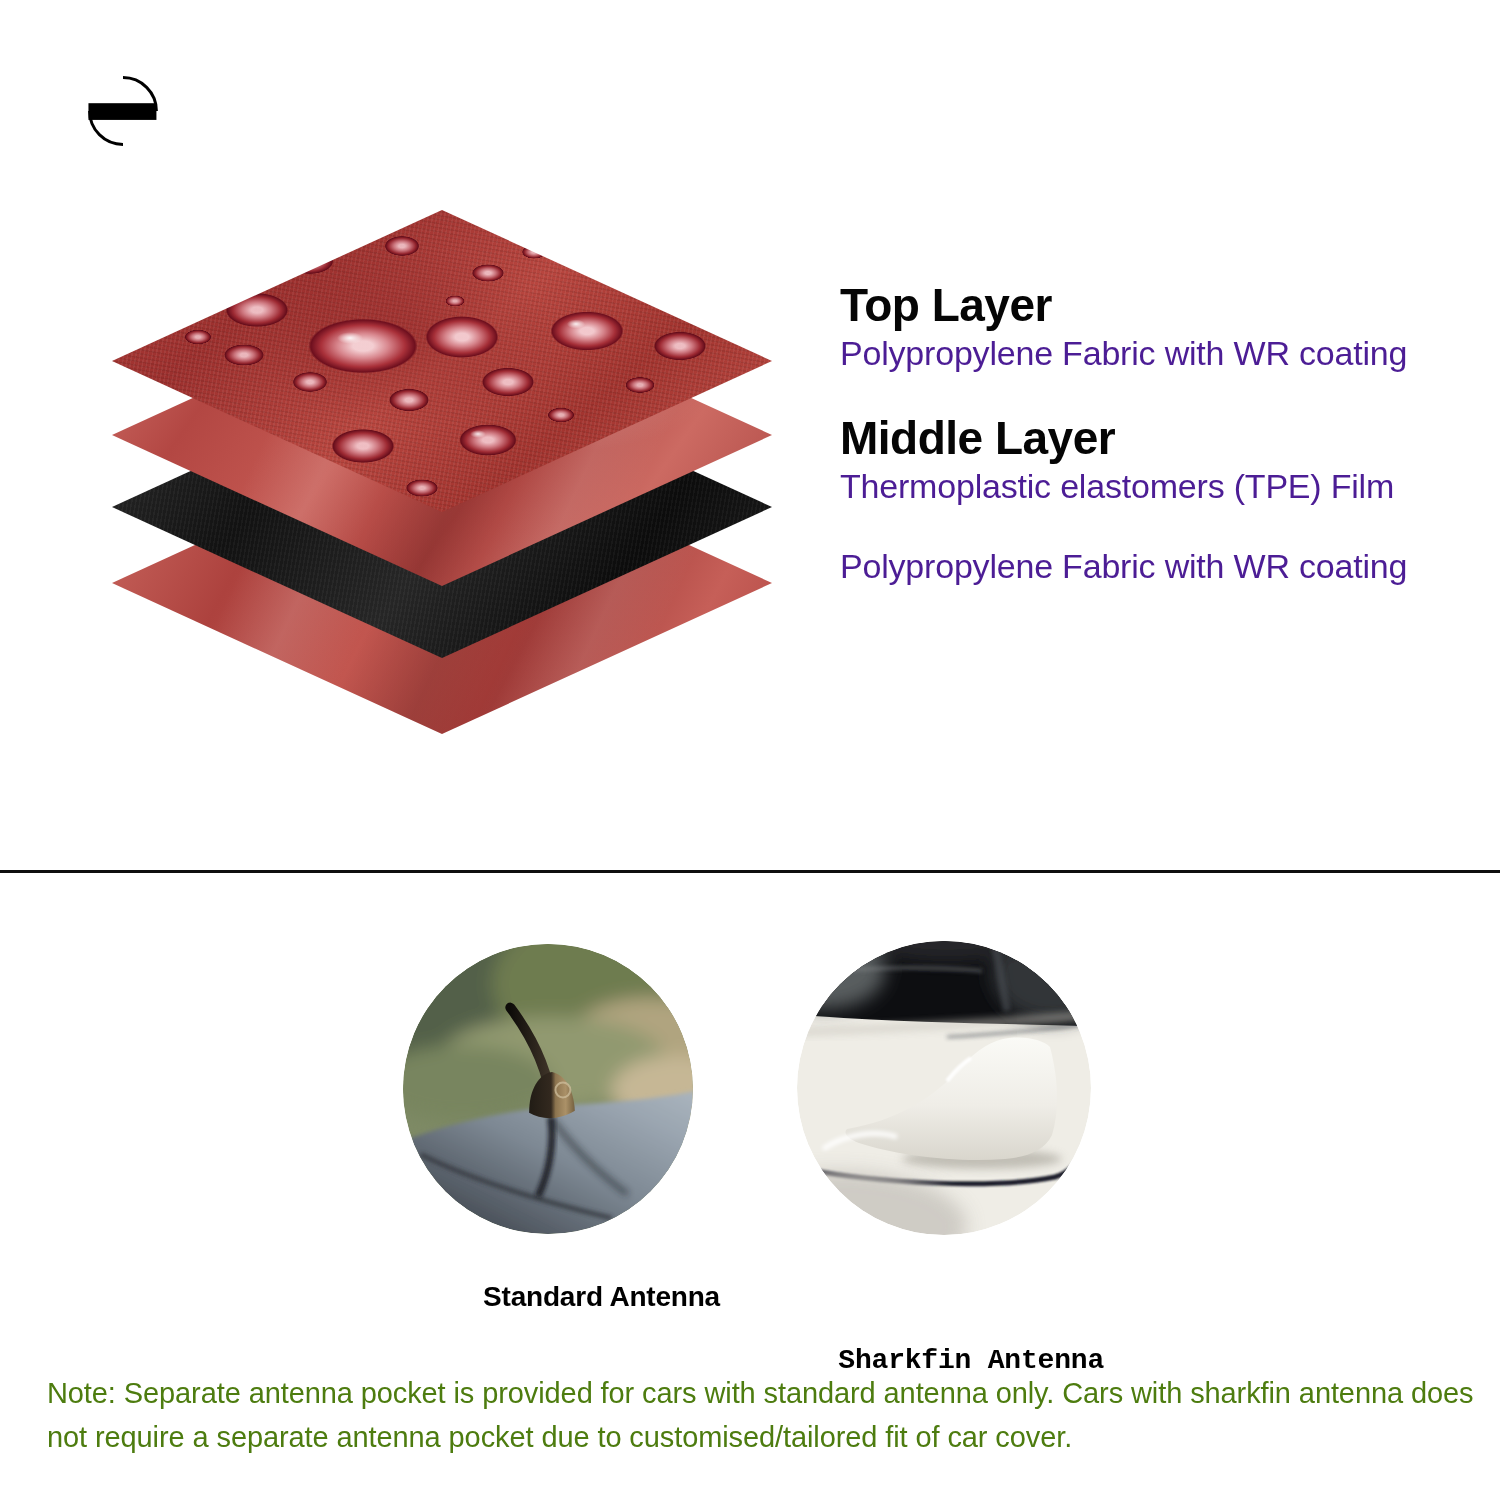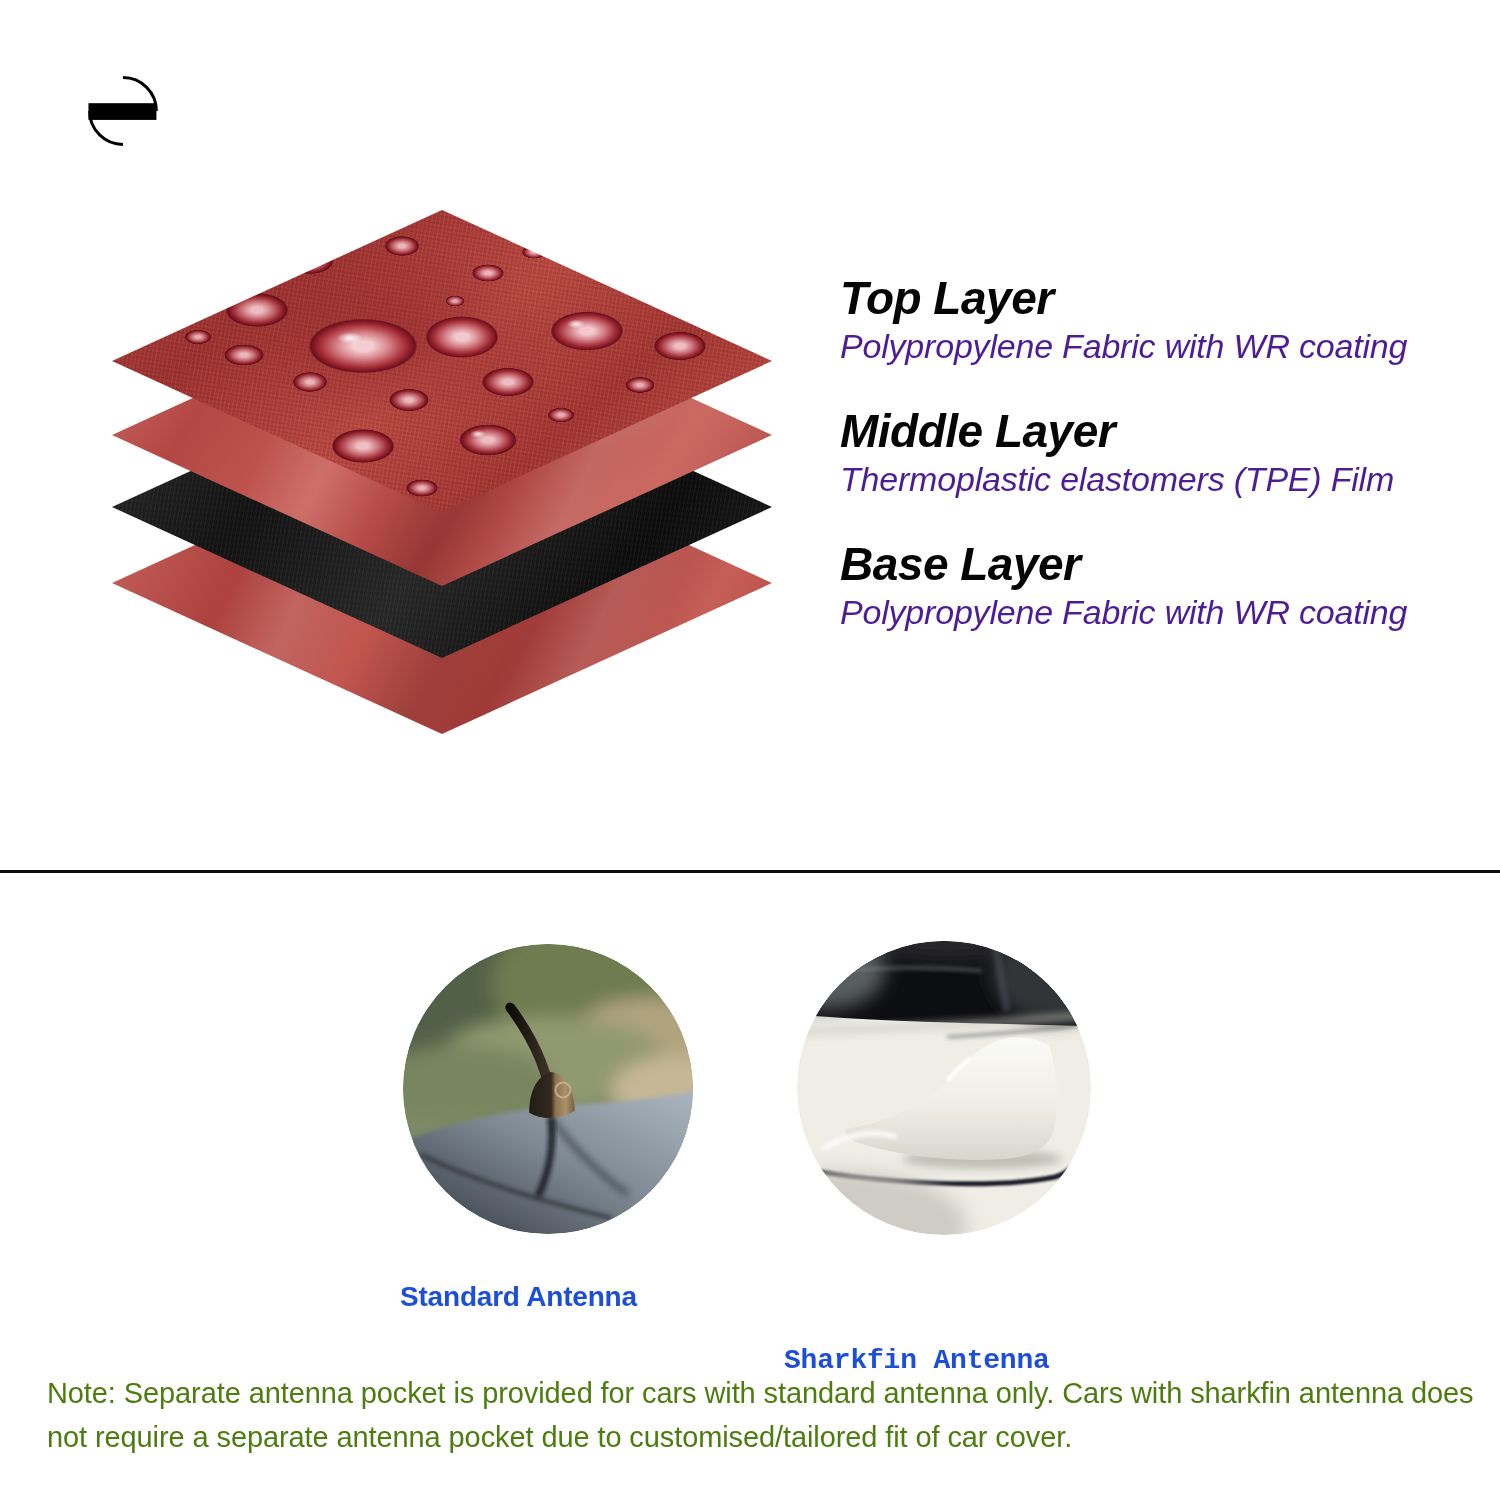--- a/index.html
+++ b/index.html
@@ -71,41 +71,41 @@
       linear-gradient(125deg, #2e2e2e 0%, #121212 28%, #262626 52%, #0c0c0c 76%, #202020 100%);
   }
   .layer4{
     top:222px;z-index:1;
     background:
       linear-gradient(115deg, rgba(255,255,255,0) 0 24%, rgba(255,255,255,.14) 33%, rgba(255,255,255,0) 43%, rgba(0,0,0,.10) 54%, rgba(0,0,0,0) 62%, rgba(255,255,255,.11) 72%, rgba(255,255,255,0) 80%),
       linear-gradient(118deg, #cd6b63 0%, #ad423e 24%, #c2564f 44%, #9e3835 64%, #c65f58 84%, #b04541 100%);
   }
 
   
-  .legend{left:840px;top:272px;width:620px;font-style:italic;}
+  .legend{left:840px;top:279px;width:620px;}
   .legend-block{margin:0 0 38px 0;}
   .legend-block h2{
     margin:0;font-size:46px;line-height:53px;font-weight:700;
     letter-spacing:-0.5px;color:#050505;
   }
   .legend-block p{
     margin:0;font-size:34px;line-height:42px;font-weight:400;color:#4c1d95;
     letter-spacing:-0.2px;
   }
 
   
   .divider{left:0;top:870px;width:1500px;height:3px;background:#0e0e0e;}
 
   
   .photo-circle{border-radius:50%;overflow:hidden;line-height:0;}
   .circle-standard{left:403px;top:944px;width:290px;height:290px;}
   .circle-sharkfin{left:797px;top:941px;width:294px;height:294px;}
   .antenna-label{
-    font-size:28px;font-weight:700;letter-spacing:-0.2px;color:#1d4ed8;
-    text-align:left;width:320px;
+    font-size:28px;font-weight:700;letter-spacing:-0.2px;color:#000000;
+    text-align:right;width:320px;
   }
   .label-standard{left:400px;top:1281px;}
   .label-sharkfin{left:784px;top:1345px;font-family:Liberation Mono, monospace;}
 
   
   .note{
     left:47px;top:1371px;width:1428px;margin:0;
     font-size:29px;line-height:44px;font-weight:400;color:#4d7c0f;
     letter-spacing:-0.1px;
   }
@@ -131,21 +131,20 @@
   <div class="abs legend">
     <div class="legend-block">
       <h2>Top Layer</h2>
       <p>Polypropylene Fabric with WR coating</p>
     </div>
     <div class="legend-block">
       <h2>Middle Layer</h2>
       <p>Thermoplastic elastomers (TPE) Film</p>
     </div>
     <div class="legend-block">
-      <h2>Base Layer</h2>
       <p>Polypropylene Fabric with WR coating</p>
     </div>
   </div>
 
   <div class="abs divider"></div>
 
   <div class="abs photo-circle circle-standard">
     <svg viewBox="0 0 292 292" width="290" height="290" aria-hidden="true">
       <defs>
         <clipPath id="cl1">

